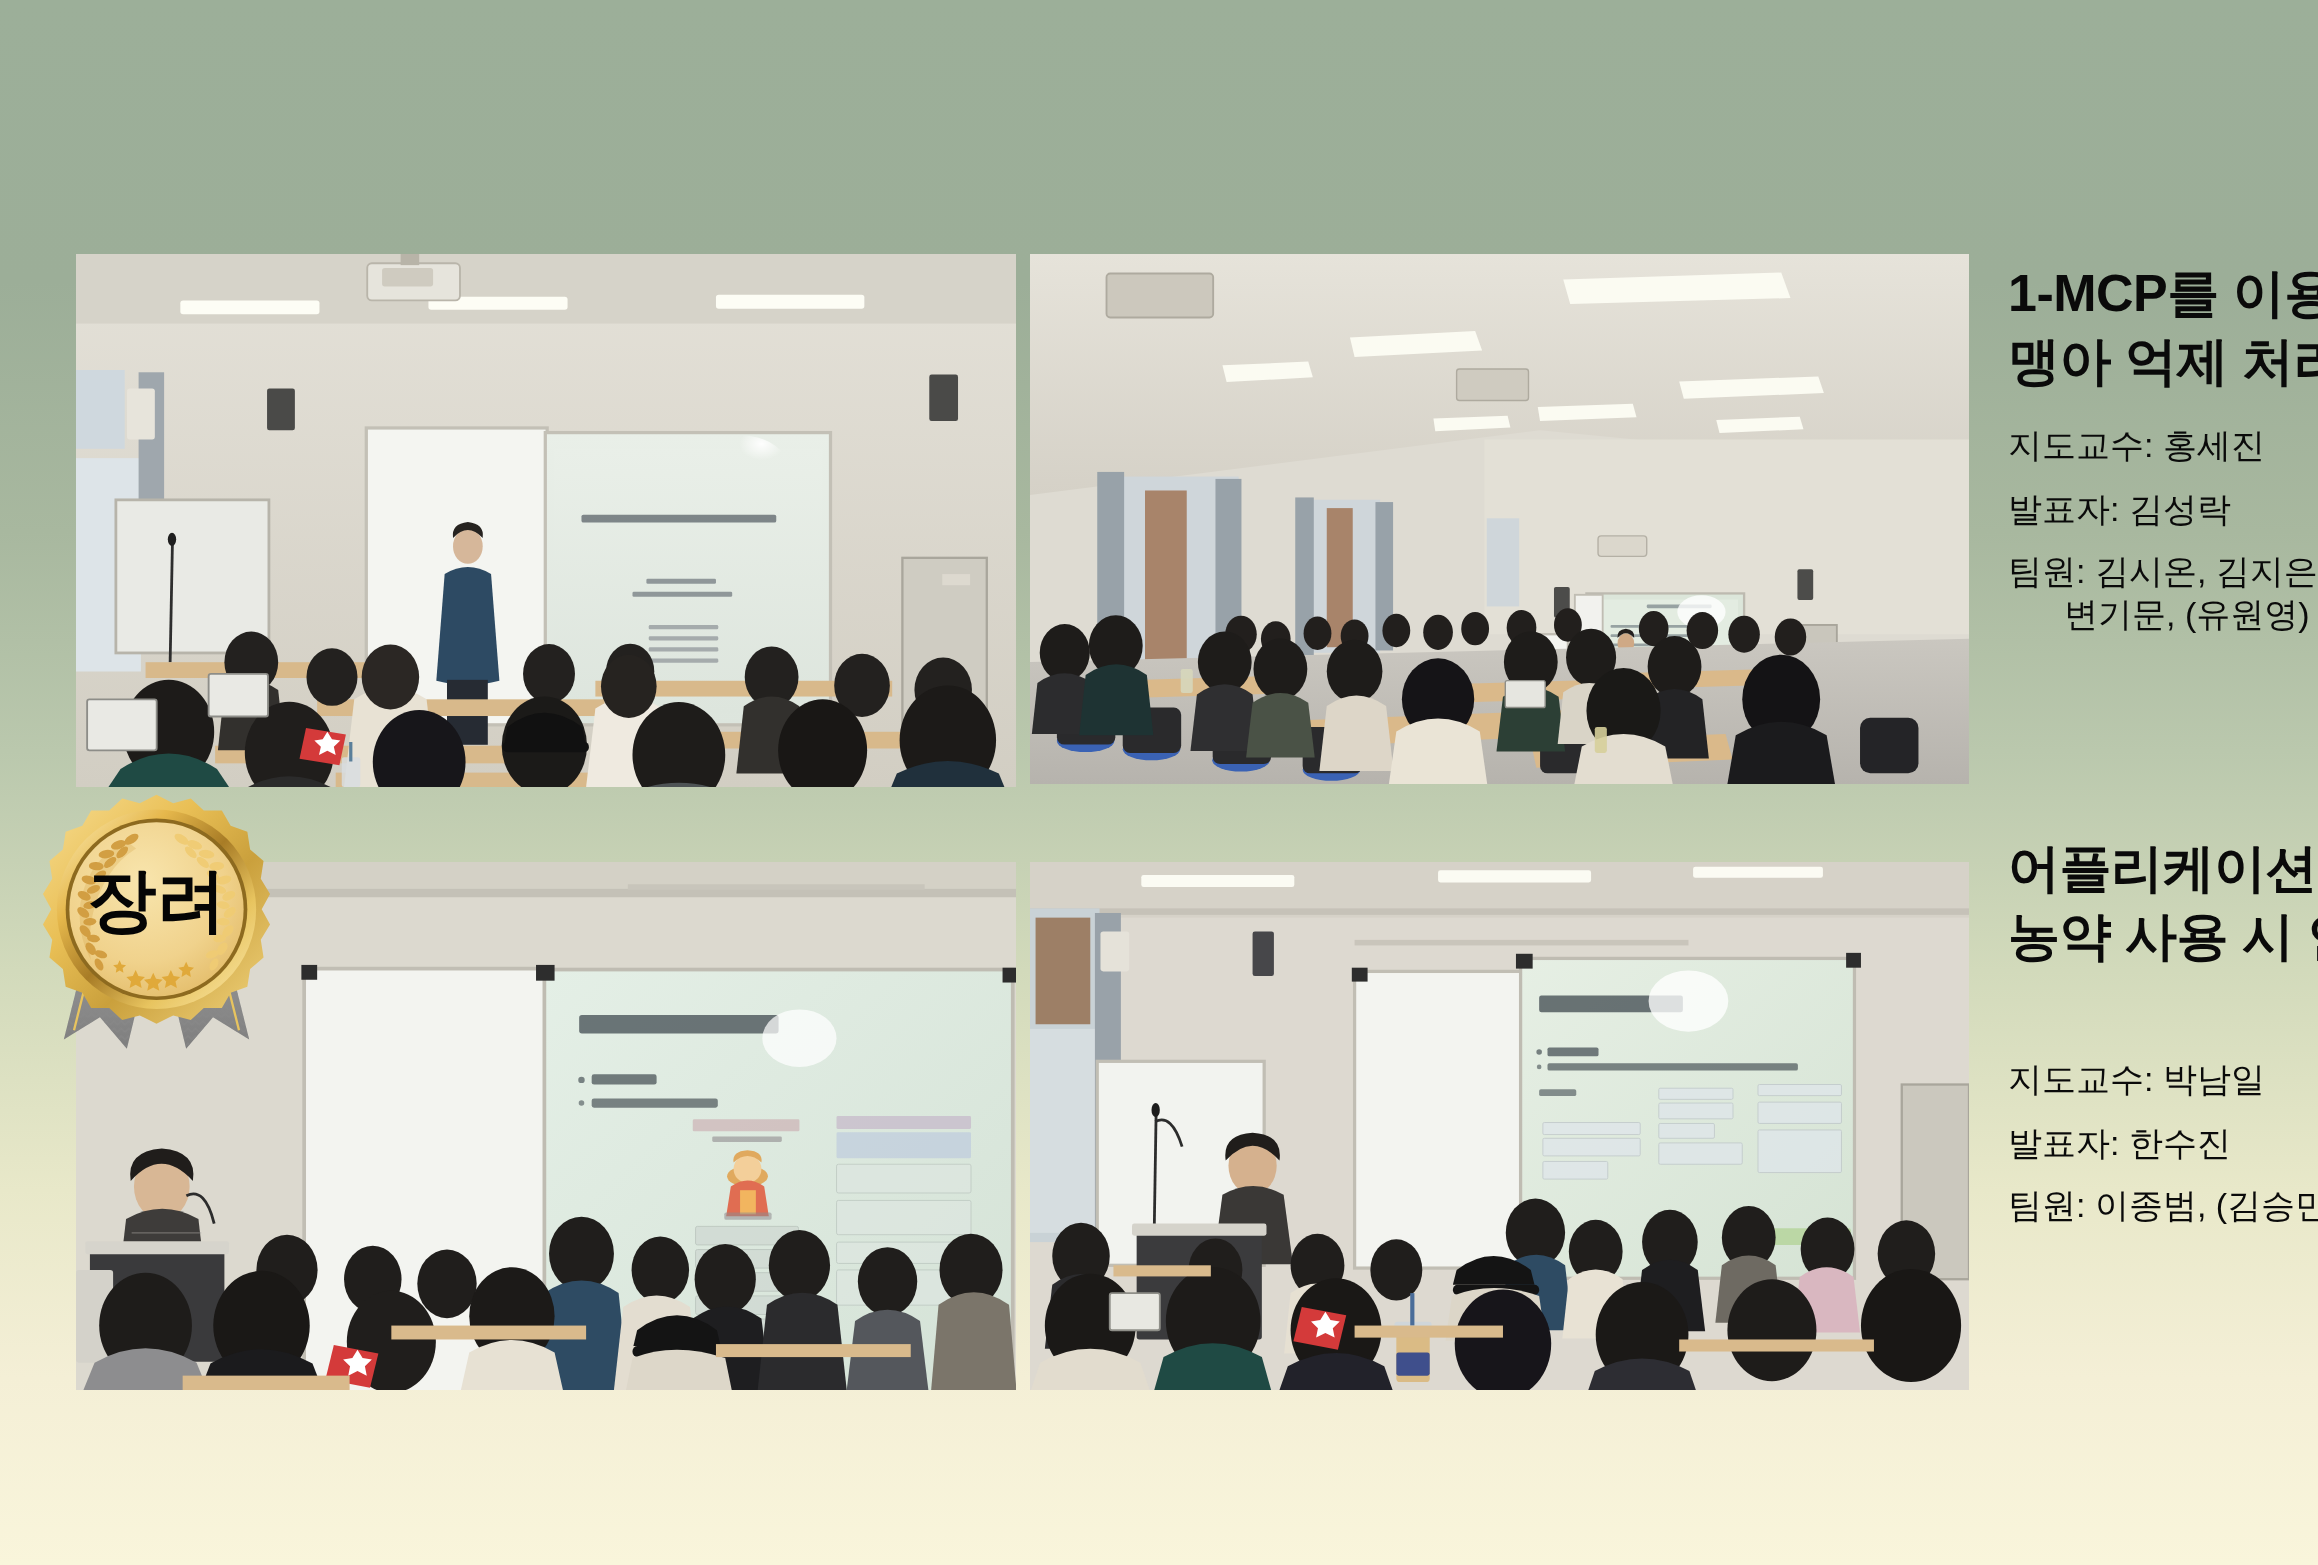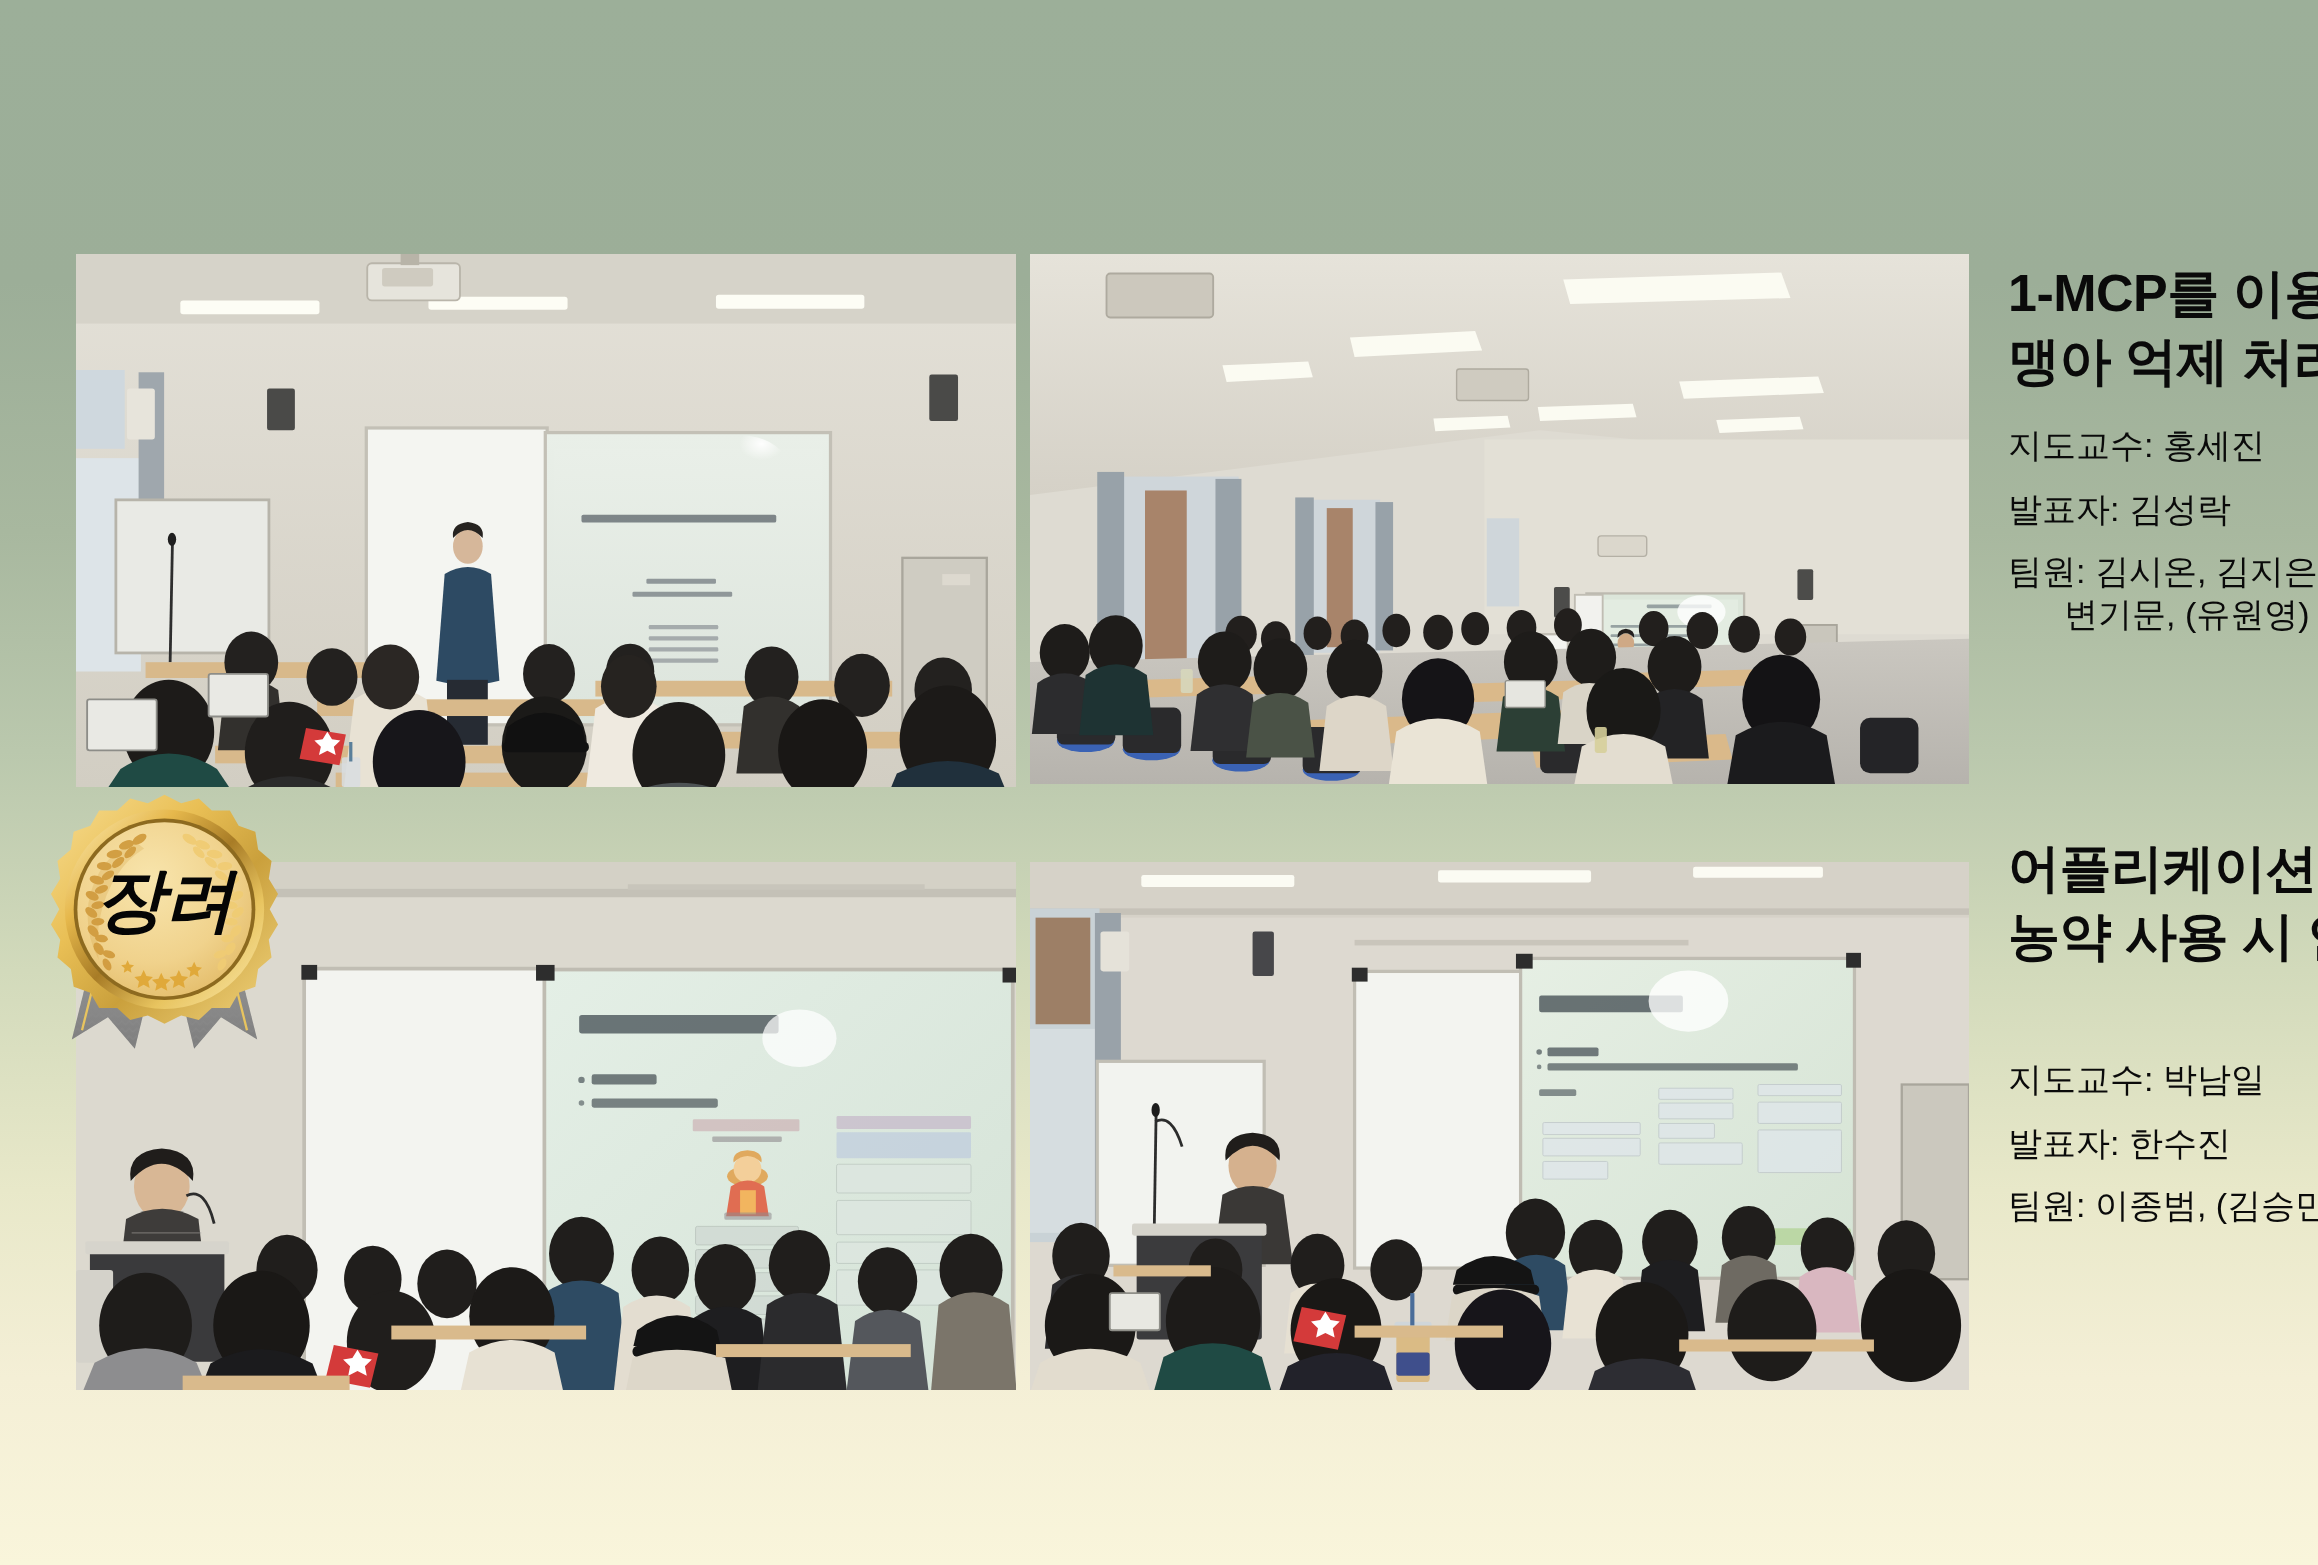--- a/index.html
+++ b/index.html
@@ -31,21 +31,21 @@
   }
   .meta{font-size:34px;line-height:1.26;font-weight:400;margin:0;white-space:pre-line;}
   .gap-a{height:29px;}
   .gap-b{height:21.3px;}
   .gap-c{height:18.5px;}
   .gap-big{height:88px;}
   .team{font-size:34px;line-height:1.28;font-weight:400;margin:0;}
   .team .l2{display:block;padding-left:56px;}
 
   
-  #medal{position:absolute;left:44px;top:789px;width:241px;height:260px;font-style:italic;}
+  #medal{position:absolute;left:36px;top:789px;width:241px;height:260px;}
   #medal svg{display:block;width:100%;height:100%;}
 </style>
 </head>
 <body>
 
 <div class="stage">
 
   <div class="photo" id="photo-tl">
     <svg viewBox="0 0 2027 1149" preserveAspectRatio="none">
       <defs>

